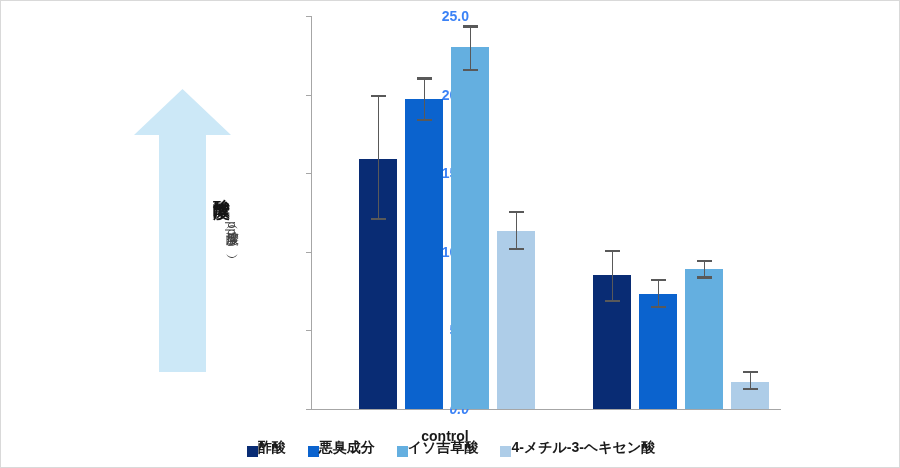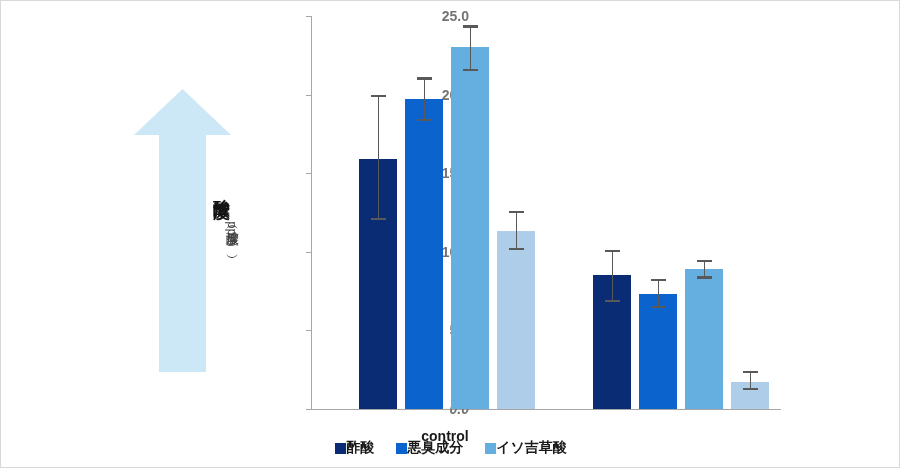--- a/index.html
+++ b/index.html
@@ -83,21 +83,21 @@
     height: 1px;
     background: #a6a6a6;
   }
   .tick-label {
     position: absolute;
     right: 312px;
     width: 58px;
     text-align: right;
     font-size: 14px;
     font-weight: bold;
-    color: #737373;
+    color: #3b82f6;
     transform: translateY(-50%);
   }
   #y-axis-title {
     position: absolute;
     left: 222px;
     top: 50%;
     transform: translateY(-50%);
     writing-mode: vertical-rl;
     font-size: 13px;
     color: #404040;
@@ -151,21 +151,21 @@
     left: 0;
     top: 438px;
     width: 900px;
     display: flex;
     justify-content: center;
     align-items: center;
     gap: 22px;
   }
   .legend-item {
     display: flex;
-    align-items: center;
+    align-items: flex-end;
     gap: 0;
   }
   .legend-swatch {
     width: 11px;
     height: 11px;
     flex: none;
   }
   .legend-text {
     font-size: 14px;
     font-weight: bold;
@@ -265,15 +265,19 @@
       <span class="legend-text">酢酸</span>
     </div>
     <div class="legend-item">
       <span class="legend-swatch" style="background: rgb(11, 99, 206);"></span>
       <span class="legend-text">悪臭成分</span>
     </div>
     <div class="legend-item">
       <span class="legend-swatch" style="background: rgb(100, 175, 224);"></span>
       <span class="legend-text">イソ吉草酸</span>
     </div>
+    <div class="legend-item">
+      <span class="legend-swatch" style="background: rgb(174, 205, 232);"></span>
+      <span class="legend-text">4-メチル-3-ヘキセン酸</span>
+    </div>
   </div>
 
 </div>
 
 </body></html>

